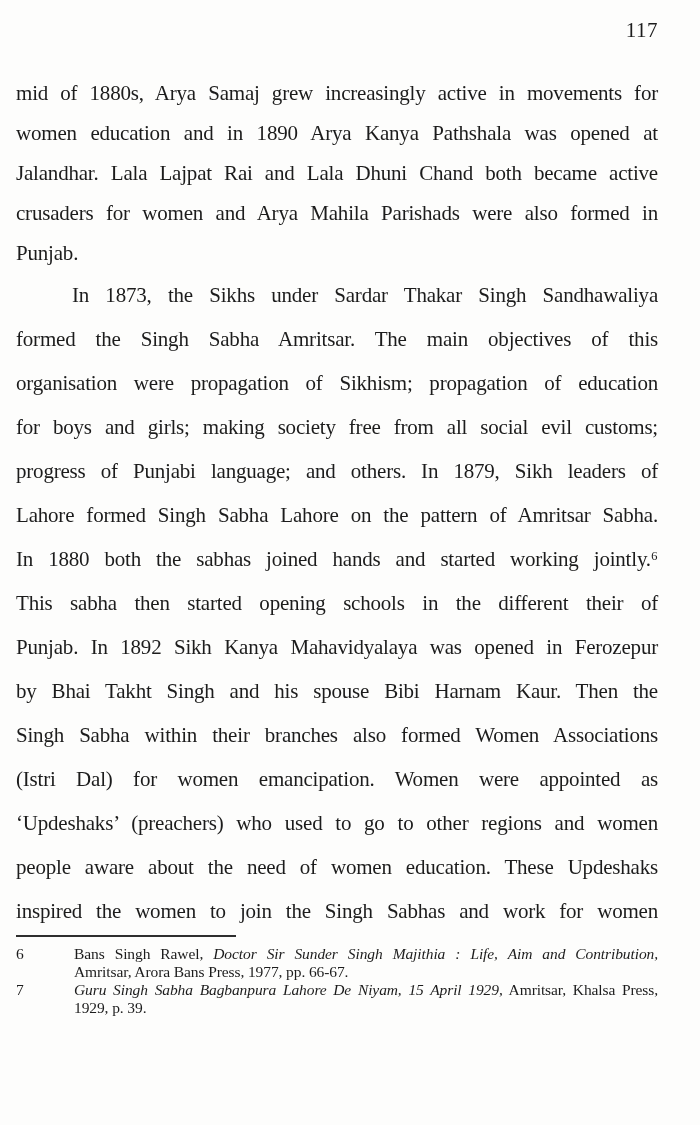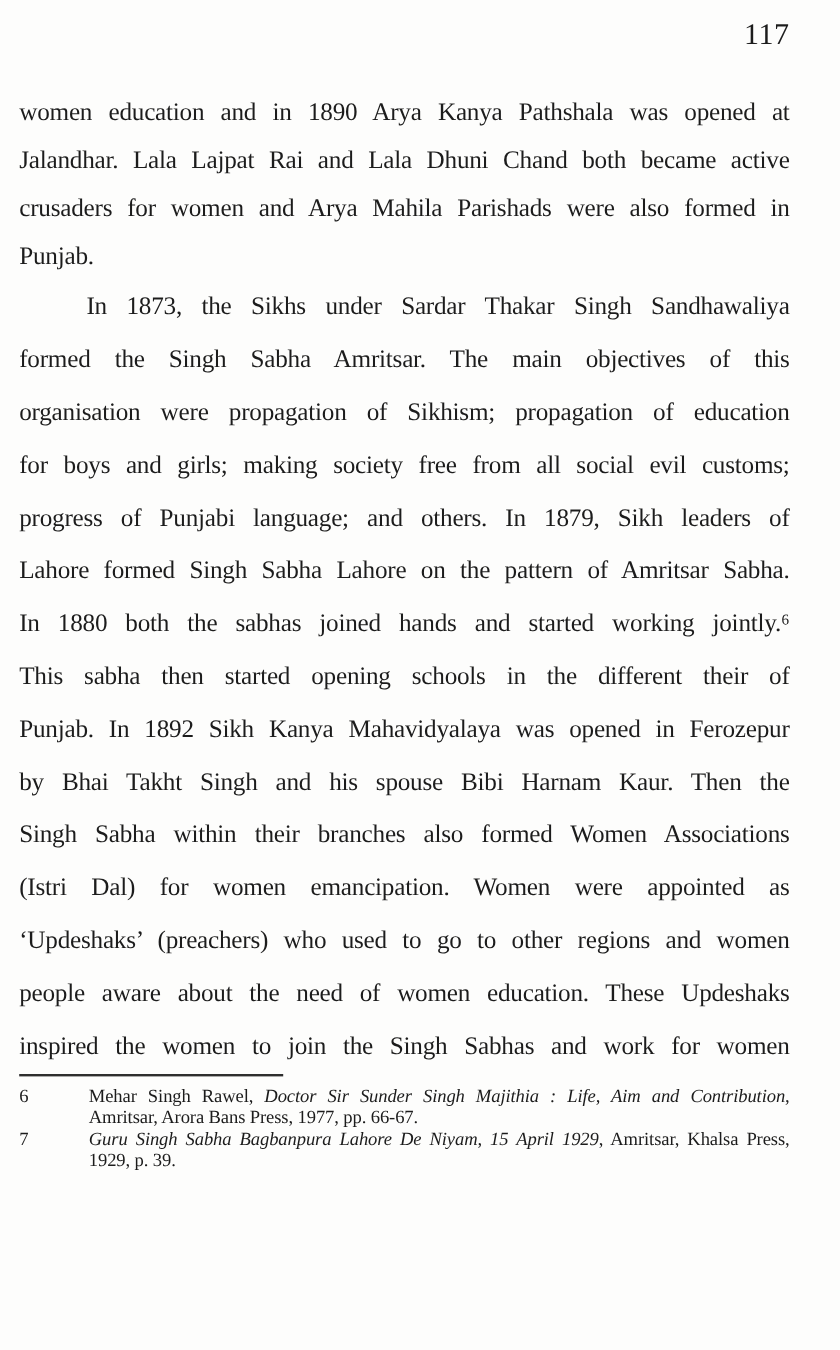--- a/index.html
+++ b/index.html
@@ -10,21 +10,21 @@
     height: 1125px;
     background: #fdfdfc;
     color: #1c1c1c;
     font-family: "Liberation Serif", "DejaVu Serif", serif;
     padding: 0 42px 0 16px;
     overflow: hidden;
   }
   .page-number {
     margin-top: 18px;
     text-align: right;
-    font-size: 25px;
+    font-size: 21px;
     line-height: 24px;
     letter-spacing: 0.5px;
   }
   .body-para {
     font-size: 21px;
     letter-spacing: -0.2px;
     word-spacing: 1px;
   }
   .para-1 { margin-top: 31px; line-height: 40px; }
   .para-2 { margin-top: 0;    line-height: 44px; }
@@ -50,20 +50,21 @@
   em { font-style: italic; }
 </style>
 </head>
 <body>
 
 <div class="page">
 
   <div class="page-number">117</div>
 
   <div class="body-para para-1">
+      <div class="tline"><span>mid of 1880s, Arya Samaj grew increasingly active in movements for</span></div>
       <div class="tline"><span>women education and in 1890 Arya Kanya Pathshala was opened at</span></div>
       <div class="tline"><span>Jalandhar.  Lala Lajpat Rai and Lala Dhuni Chand both became active</span></div>
       <div class="tline"><span>crusaders for women and Arya Mahila Parishads were also formed in</span></div>
       <div class="tline tline-last"><span>Punjab.</span></div>
     </div>
 
   <div class="body-para para-2 indent-first">
       <div class="tline"><span>In 1873, the Sikhs under Sardar Thakar Singh Sandhawaliya</span></div>
       <div class="tline"><span>formed the Singh Sabha Amritsar. The main objectives of this</span></div>
       <div class="tline"><span>organisation were propagation of Sikhism; propagation of education</span></div>
@@ -80,21 +81,21 @@
       <div class="tline"><span>people aware about the need of women education.  These Updeshaks</span></div>
       <div class="tline"><span>inspired the women to join the Singh Sabhas and work for women</span></div>
     </div>
 
   <div class="fn-separator"></div>
 
   <div class="footnotes">
     <div class="fn-row">
       <div class="fn-marker">6</div>
       <div class="fn-text">
-          <div class="tline"><span>Mehar Singh Rawel, </span><em>Doctor Sir Sunder Singh Majithia : Life, Aim and Contribution,</em></div>
+          <div class="tline"><span>Bans Singh Rawel, </span><em>Doctor Sir Sunder Singh Majithia : Life, Aim and Contribution,</em></div>
           <div class="tline tline-last"><span>Amritsar, Arora Bans Press, 1977, pp. 66-67.</span></div>
         </div>
     </div>
     <div class="fn-row">
       <div class="fn-marker">7</div>
       <div class="fn-text">
           <div class="tline"><em>Guru Singh Sabha Bagbanpura Lahore De Niyam, 15 April 1929</em><span>, Amritsar, Khalsa Press,</span></div>
           <div class="tline tline-last"><span>1929, p. 39.</span></div>
         </div>
     </div>

